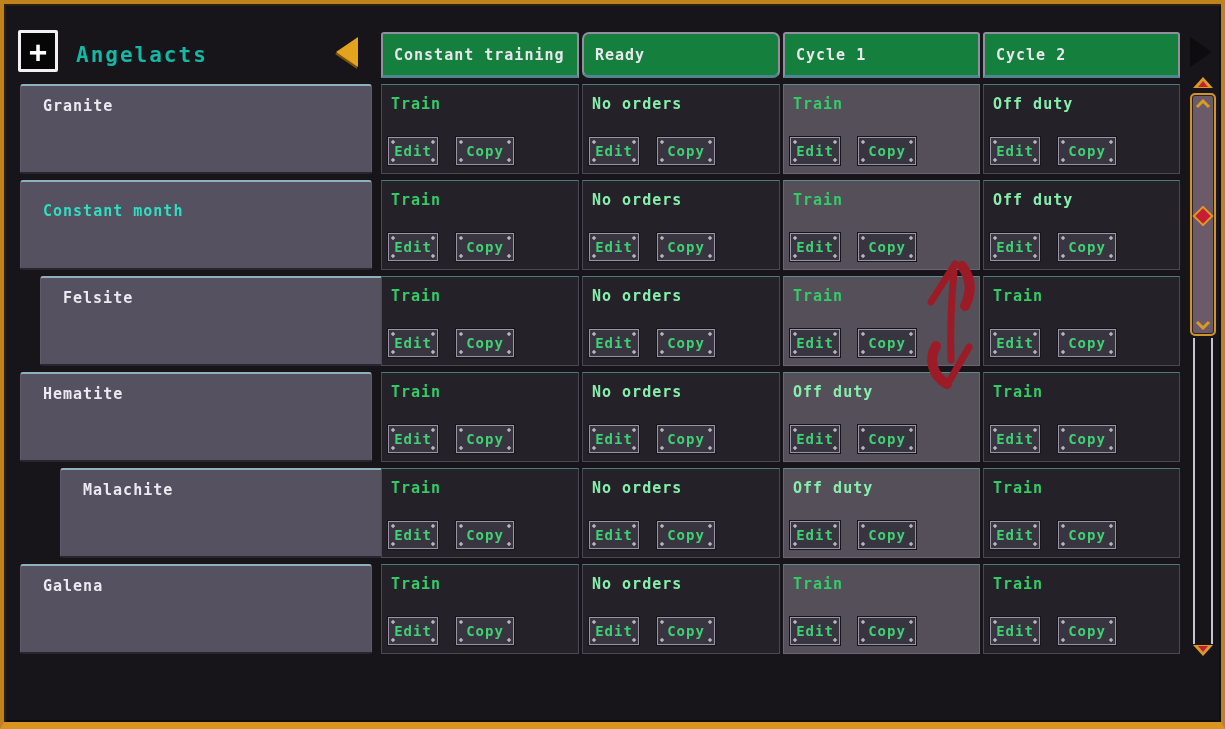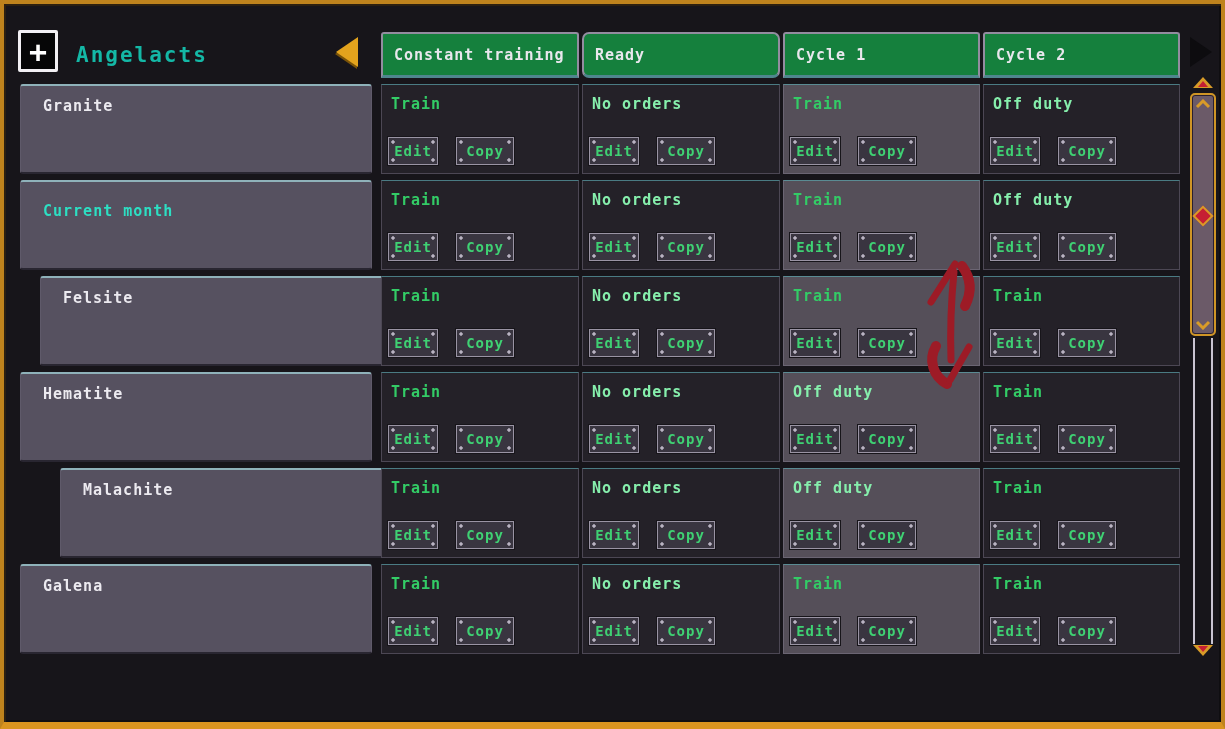--- a/index.html
+++ b/index.html
@@ -128,21 +128,21 @@
         <span class="status green">Train</span>
         <button class="df-btn edit">Edit</button>
         <button class="df-btn copy">Copy</button>
       </div>
       <div class="abs cell dark" style="left: 979px; top: 80px; width: 197px; height: 90px;">
         <span class="status white">Off duty</span>
         <button class="df-btn edit">Edit</button>
         <button class="df-btn copy">Copy</button>
       </div>
       <div class="abs month-panel" style="top: 176px; height: 90px;">
-        <span class="month-note">Current month</span>
+        <span class="month-note">Constant month</span>
       </div>
       <div class="abs cell dark" style="left: 377px; top: 176px; width: 198px; height: 90px;">
         <span class="status green">Train</span>
         <button class="df-btn edit">Edit</button>
         <button class="df-btn copy">Copy</button>
       </div>
       <div class="abs cell dark" style="left: 578px; top: 176px; width: 198px; height: 90px;">
         <span class="status white">No orders</span>
         <button class="df-btn edit">Edit</button>
         <button class="df-btn copy">Copy</button>

